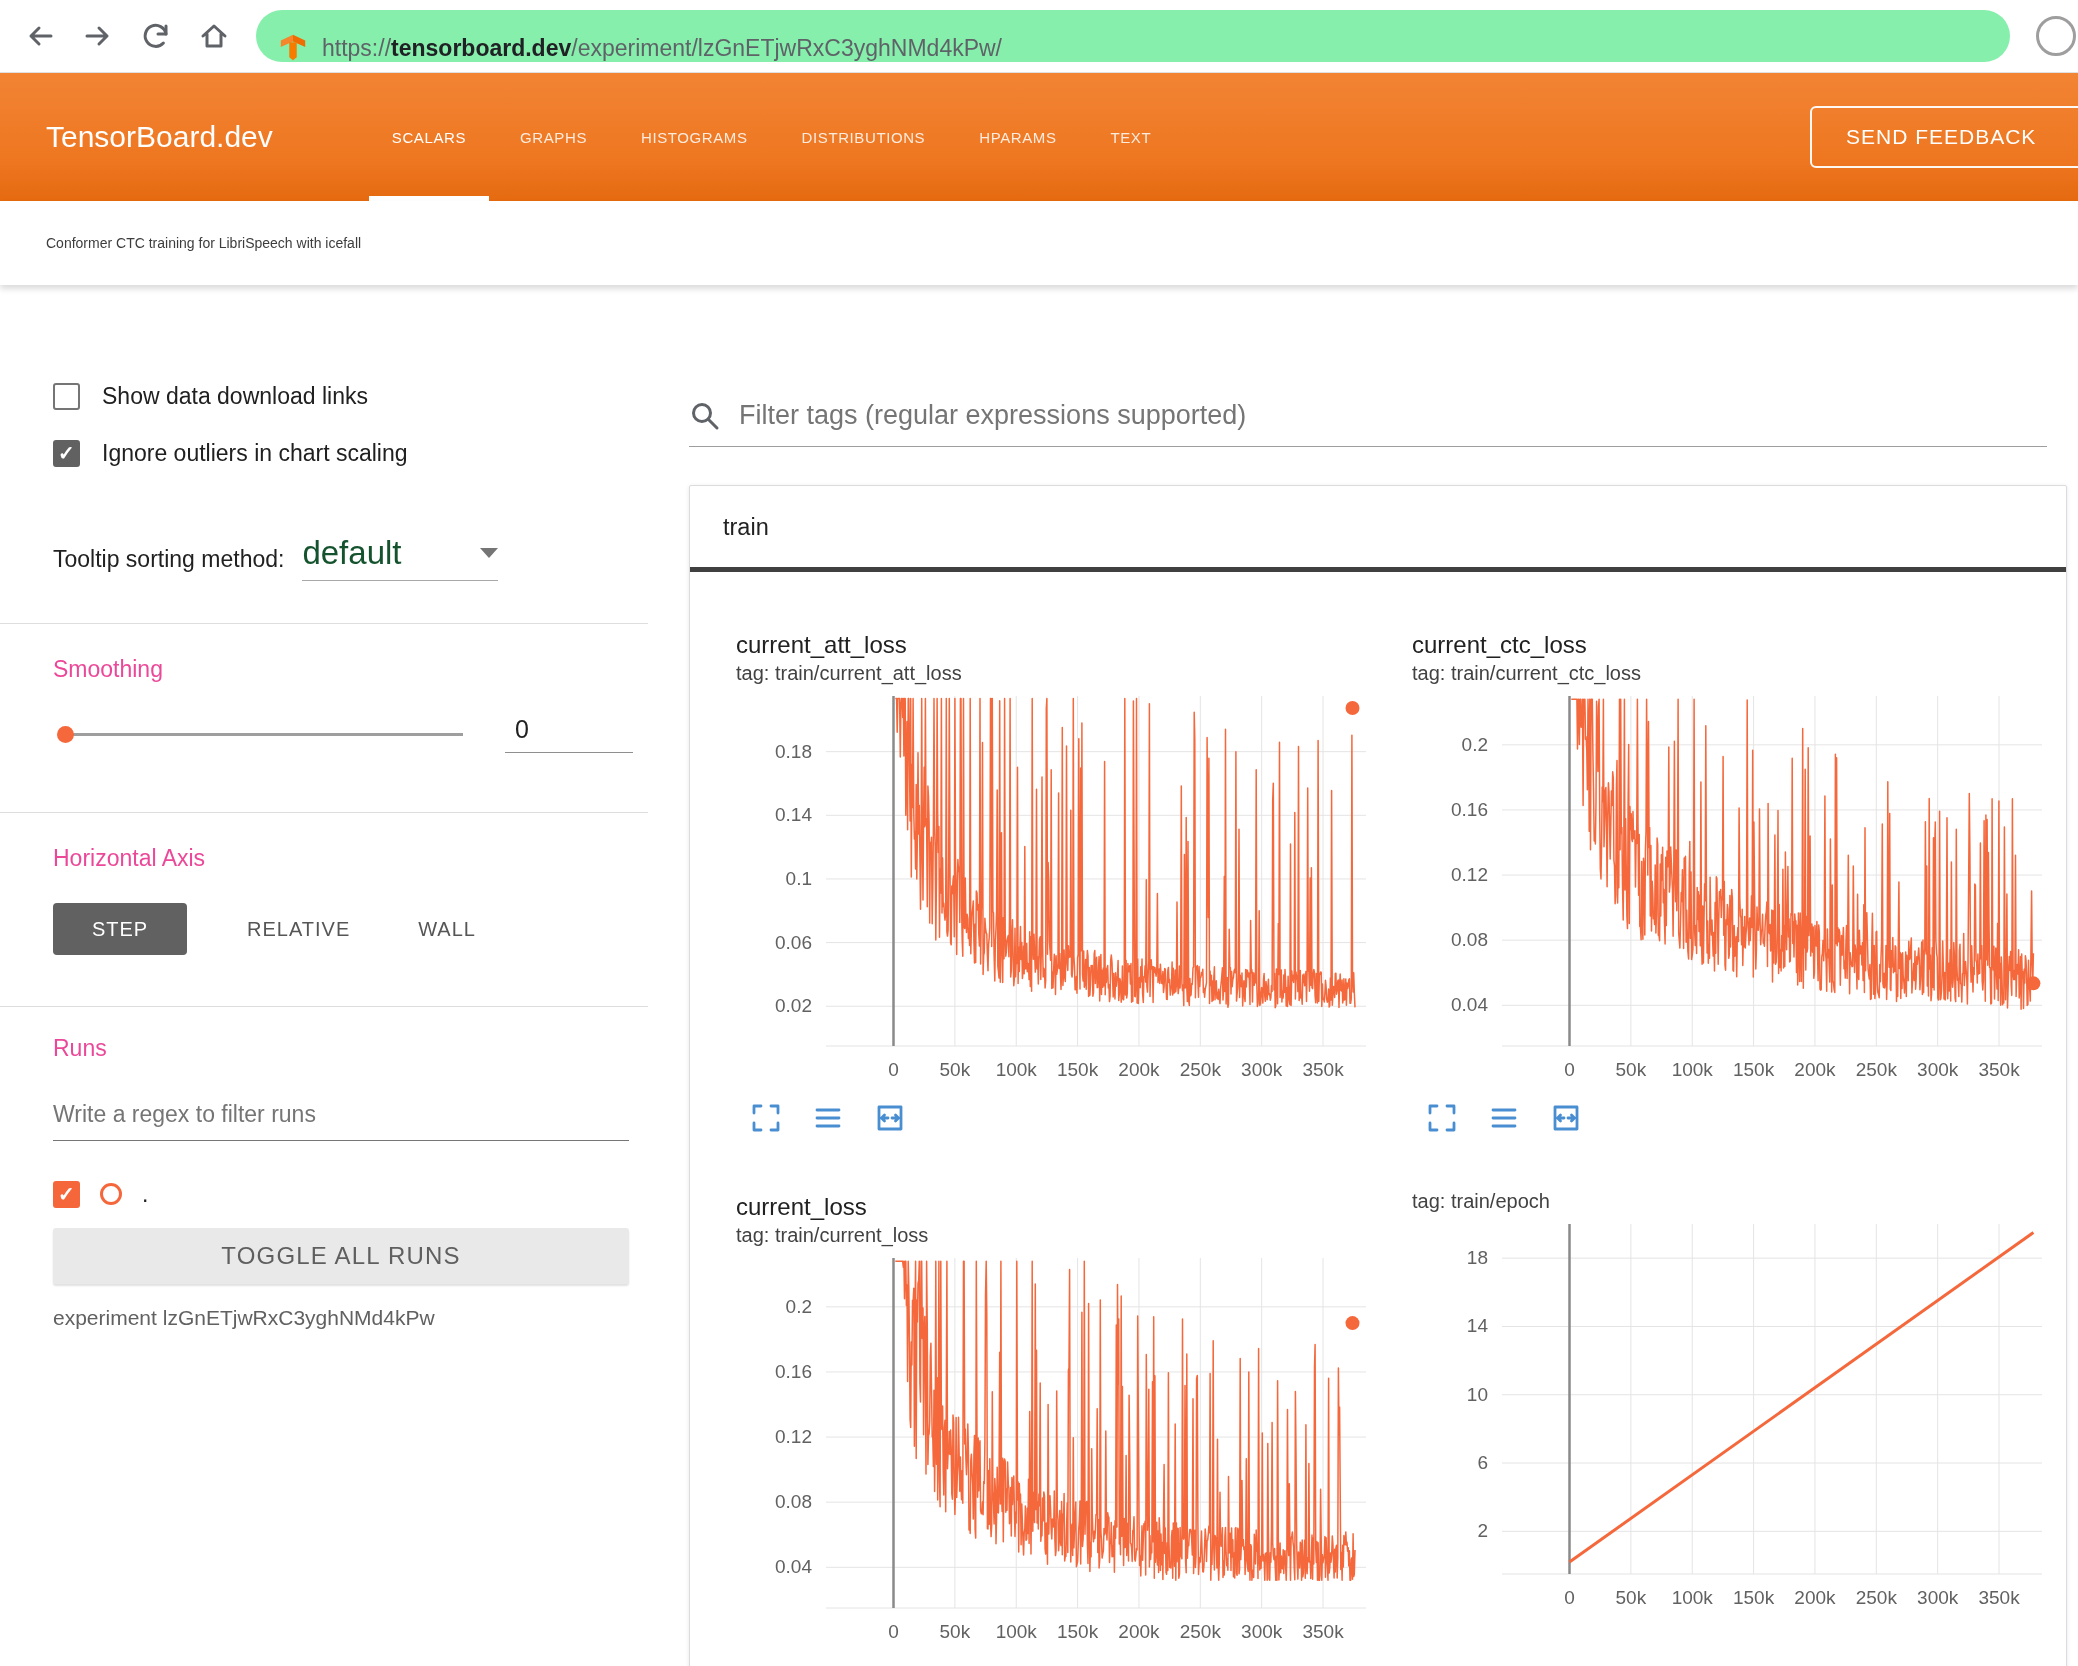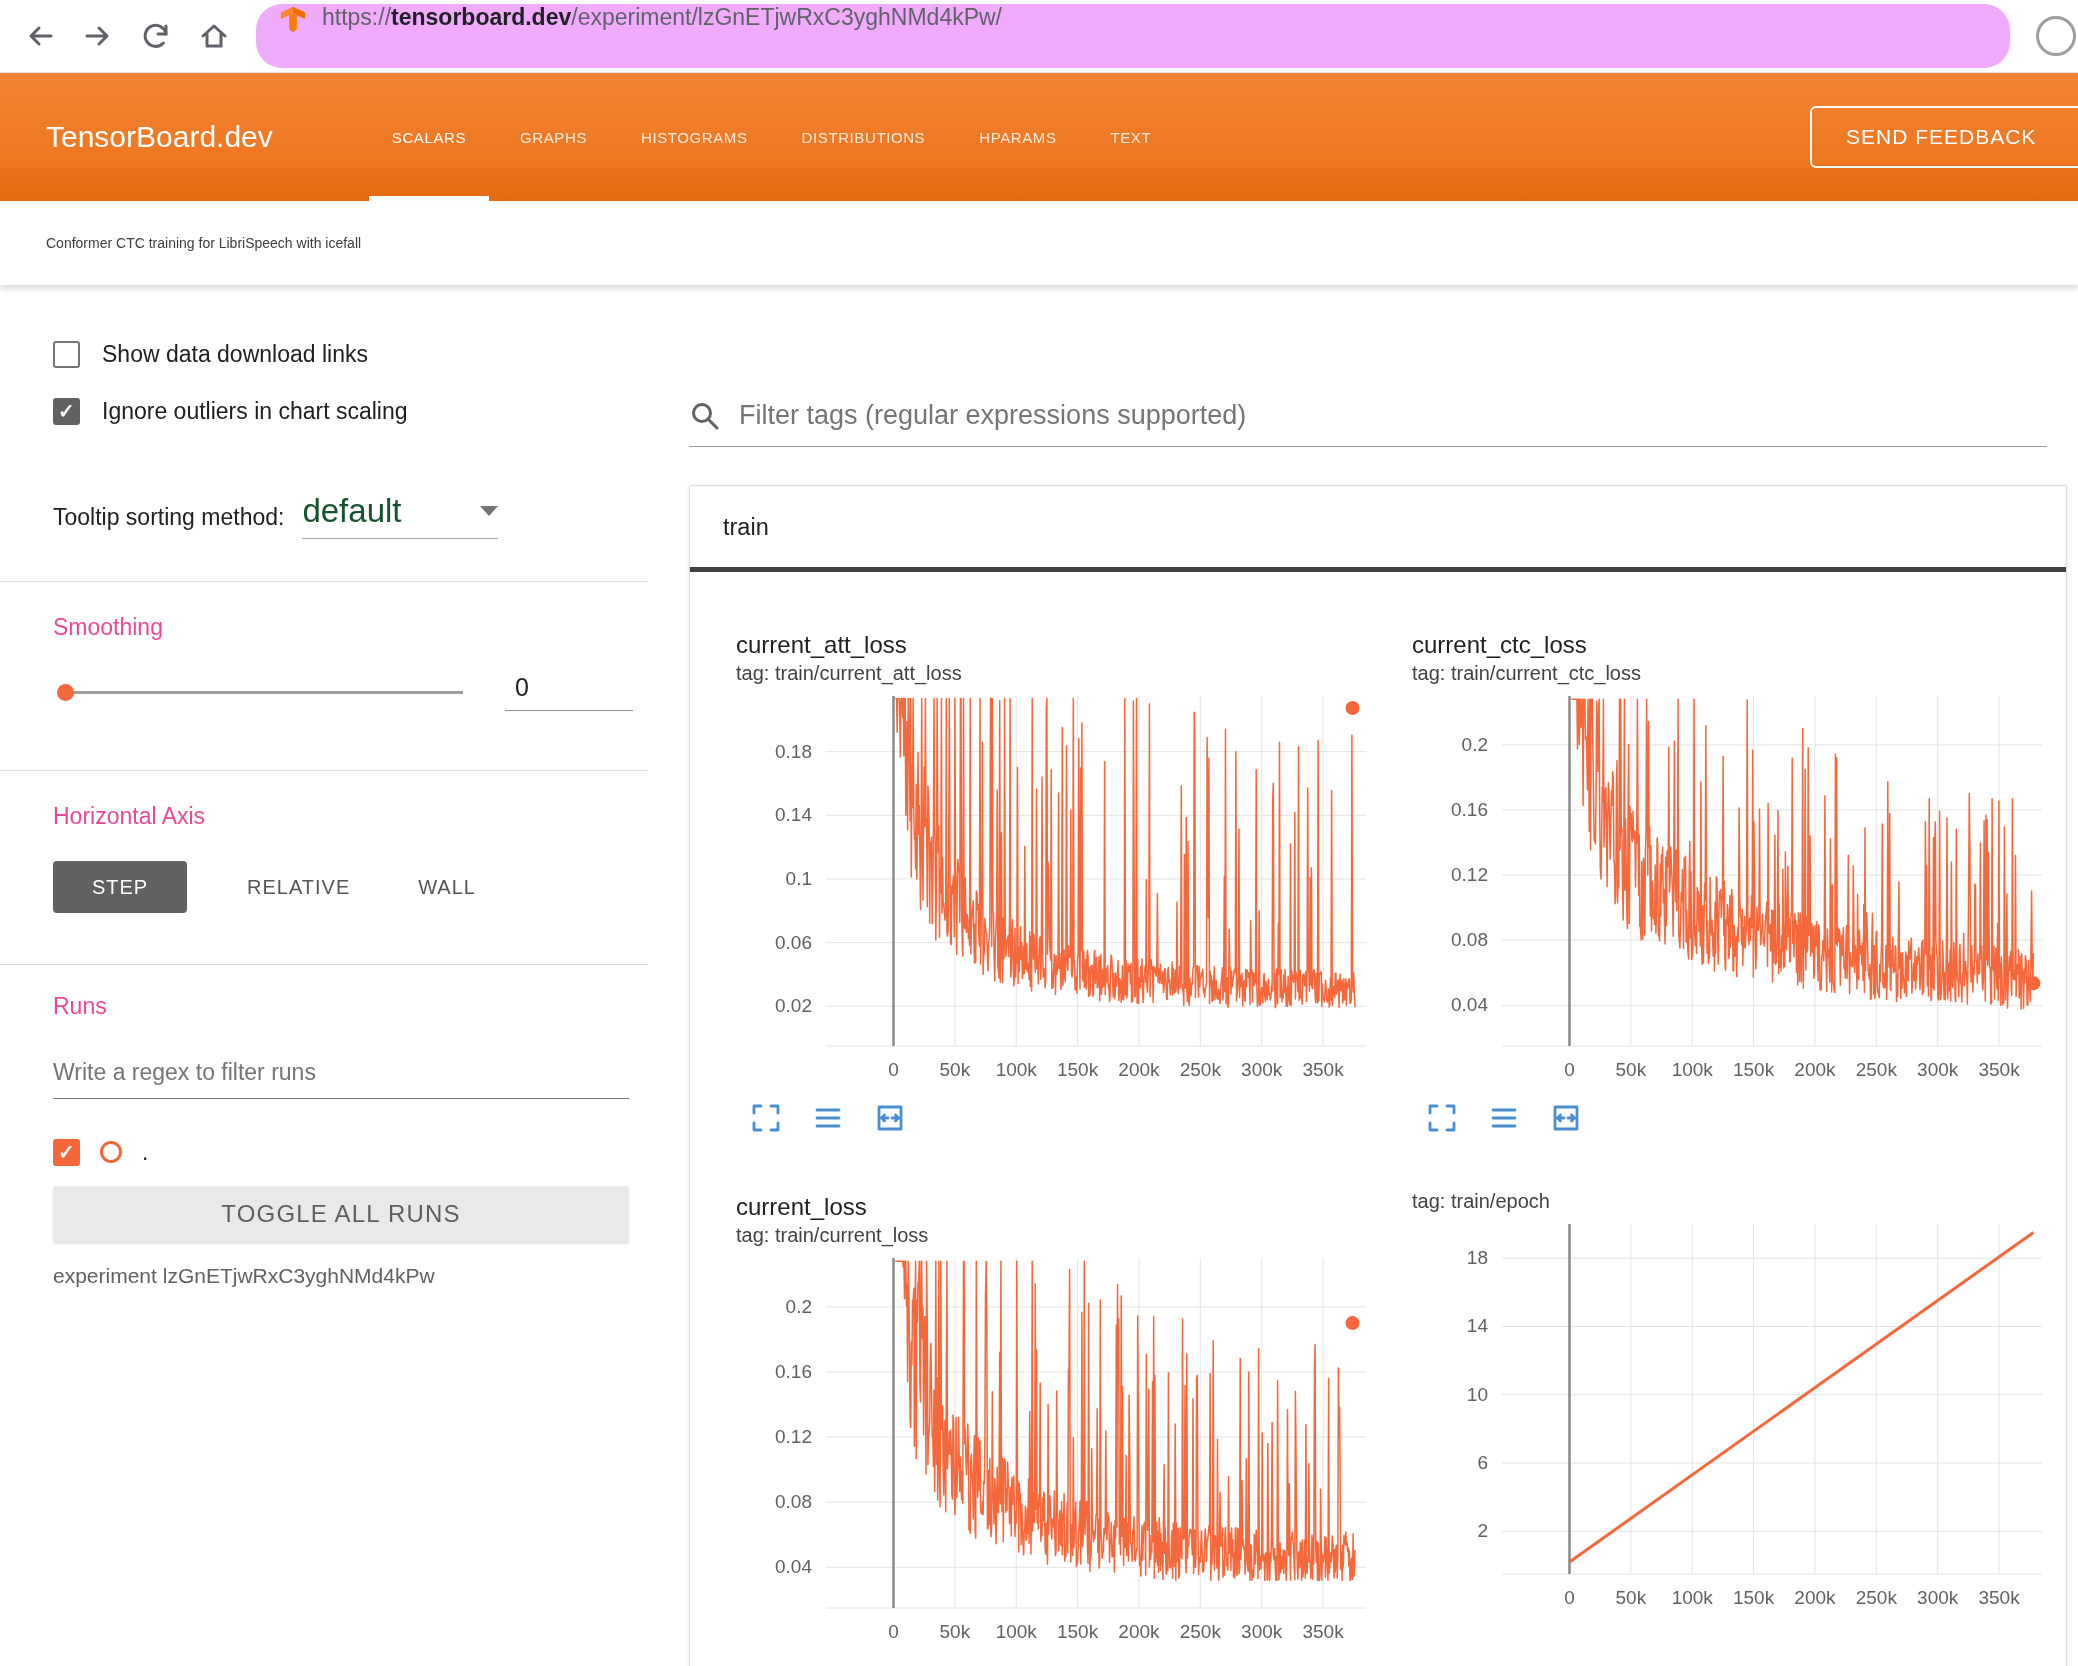--- a/index.html
+++ b/index.html
@@ -1,40 +1,40 @@
 <!DOCTYPE html>
 <html><head>
 <meta charset="utf-8">
 <style>
   html,body{margin:0;padding:0;overflow:hidden;}
   body{width:2078px;height:1666px;background:#fff;font-family:"Liberation Sans",sans-serif;color:#212121;position:relative;}
 
   
   .browser-bar{height:73px;display:flex;align-items:center;gap:26px;padding:0 24px;border-bottom:1px solid #e0e0e0;box-sizing:border-box;background:#fff;}
   .bicon{width:32px;height:32px;flex:0 0 auto;cursor:pointer;}
-  .url-pill{flex:1;height:64px;background:#f0abfc;border-radius:26px;display:flex;align-items:flex-start;padding:0 22px;gap:14px;min-width:0;}
+  .url-pill{flex:1;height:52px;background:#86efac;border-radius:26px;display:flex;align-items:flex-end;padding:0 22px;gap:14px;min-width:0;}
   .url-text{font-size:23px;color:#5f6368;white-space:nowrap;overflow:hidden;}
   .url-text .dark{color:#202124;font-weight:700;}
   .avatar{width:34px;height:34px;border-radius:50%;border:3px solid #9e9e9e;margin-right:-22px;flex:0 0 auto;}
 
   
   .tb-header{height:128px;background:linear-gradient(180deg,#f28434 0%,#ee7620 70%,#e56a10 100%);display:flex;align-items:stretch;position:relative;}
   .brand{align-self:center;color:#fff;font-size:30px;font-weight:500;padding-left:46px;white-space:nowrap;}
   .tabs{display:flex;margin-left:92px;}
   .tab{position:relative;display:flex;align-items:center;padding:0 27px;color:rgba(255,255,255,.85);font-size:15px;font-weight:500;letter-spacing:.6px;cursor:pointer;white-space:nowrap;}
   .tab.active{color:#fff;}
   .tab.active::after{content:"";position:absolute;left:4px;right:4px;bottom:0;height:5px;background:#fff;}
   .feedback-btn{position:absolute;left:1810px;top:50%;transform:translateY(-50%);width:290px;height:62px;box-sizing:border-box;border:2px solid rgba(255,255,255,.95);border-radius:6px;color:#fff;font-size:21px;letter-spacing:1px;display:flex;align-items:center;padding-left:34px;white-space:nowrap;cursor:pointer;}
 
   
   .exp-bar{height:84px;display:flex;align-items:center;padding-left:46px;font-size:14px;color:#3d3d3d;background:#fff;box-shadow:0 4px 6px rgba(0,0,0,.14);position:relative;z-index:5;}
 
   
   .content{position:absolute;top:286px;left:0;right:0;bottom:0;overflow:hidden;background:#fff;z-index:1;}
-  .sidebar{position:absolute;left:0;top:0;width:648px;box-sizing:border-box;padding:50px 15px 0 53px;}
+  .sidebar{position:absolute;left:0;top:12px;width:648px;box-sizing:border-box;padding:80px 15px 0 53px;}
   .divider{border-top:1px solid #dedede;margin-left:-53px;margin-right:-15px;}
 
   .cb-row{display:flex;align-items:center;gap:22px;font-size:23px;color:#202020;height:36px;}
   .cb{width:27px;height:27px;box-sizing:border-box;border:2px solid #757575;border-radius:3px;flex:0 0 auto;display:flex;align-items:center;justify-content:center;color:#fff;font-size:20px;font-weight:700;cursor:pointer;background:#fff;}
   .cb.on{background:#616161;border-color:#616161;}
   .cb.orange{border-color:#f5673b;}
   .cb.orange.on{background:#f5673b;}
 
   .tooltip-row{display:flex;align-items:flex-end;margin-top:64px;height:46px;font-size:23px;}
   .dropdown{margin-left:18px;width:196px;border-bottom:1px solid #a8a8a8;display:flex;align-items:center;justify-content:space-between;padding-bottom:8px;cursor:pointer;}

